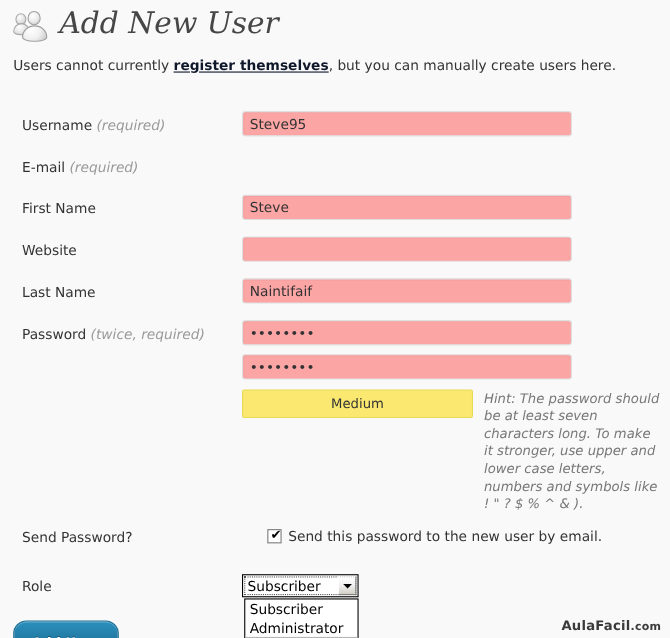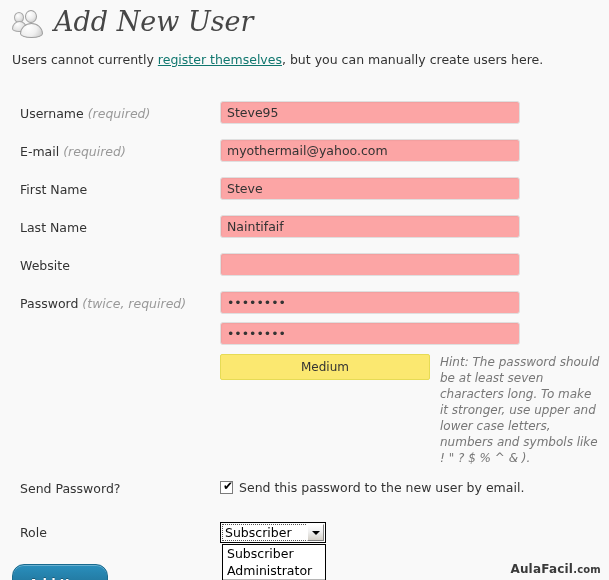--- a/index.html
+++ b/index.html
@@ -79,22 +79,23 @@
     padding-bottom: 3px;
   }
 
   
   .intro-line {
     padding: 10px 0 0 12px;
     font-size: 12.5px;
     color: #333;
   }
   .intro-line a {
-    color: #0f766e;
+    color: #0f172a;
     text-decoration: underline;
+    font-weight: bold;
   }
 
   
   .user-form {
     margin-top: 34px;
     width: 609px;
   }
   .form-row {
     display: flex;
     align-items: flex-start;
@@ -323,68 +324,65 @@
     </div>
     <div class="field-cell">
       <input class="text-input" type="text" value="Steve95" style="">
     </div>
   </div>
 
   <div class="form-row">
     <div class="label-cell">
       <span>E-mail</span><span class="req"> (required)</span>
     </div>
-    <div class="field-cell">
-      <input class="text-input" type="text" value="myothermail@yahoo.com" style="">
-    </div>
   </div>
 
   <div class="form-row">
     <div class="label-cell">
       <span>First Name</span><span class="req"></span>
     </div>
     <div class="field-cell">
       <input class="text-input" type="text" value="Steve" style="">
     </div>
   </div>
 
   <div class="form-row">
     <div class="label-cell">
+      <span>Website</span><span class="req"></span>
+    </div>
+    <div class="field-cell">
+      <input class="text-input" type="text" value="" style="">
+    </div>
+  </div>
+
+  <div class="form-row">
+    <div class="label-cell">
       <span>Last Name</span><span class="req"></span>
     </div>
     <div class="field-cell">
       <input class="text-input" type="text" value="Naintifaif" style="">
-    </div>
-  </div>
-
-  <div class="form-row">
-    <div class="label-cell">
-      <span>Website</span><span class="req"></span>
-    </div>
-    <div class="field-cell">
-      <input class="text-input" type="text" value="" style="">
     </div>
   </div>
 
   <div class="form-row">
     <div class="label-cell">
       <span>Password</span><span class="req"> (twice, required)</span>
     </div>
     <div class="field-cell">
       <input class="text-input pw-row-1" type="text" value="••••••••" style="">
       <input class="text-input pw-second" type="text" value="••••••••" style="">
 
       <div class="strength-wrap">
         <div class="strength-meter">Medium</div>
         <div class="pw-hint">Hint: The password should be at least seven characters long. To make it stronger, use upper and lower case letters, numbers and symbols like ! " ? $ % ^ &amp; ).</div>
       </div>
     </div>
   </div>
 
-  <div class="form-row" style="min-height:44px;padding-top:10px;">
+  <div class="form-row" style="min-height:44px;padding-top:10px;gap:23px;">
     <div class="label-cell">Send Password?</div>
     <div class="field-cell">
       <div class="send-pw-wrap">
         <div class="checkbox">
           <span class="tick">✔</span>
         </div>
         <span class="send-pw-label">Send this password to the new user by email.</span>
       </div>
     </div>
   </div>

